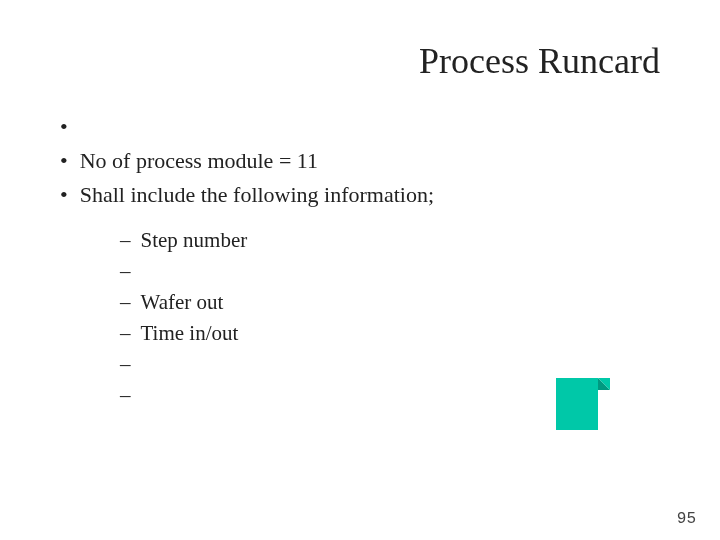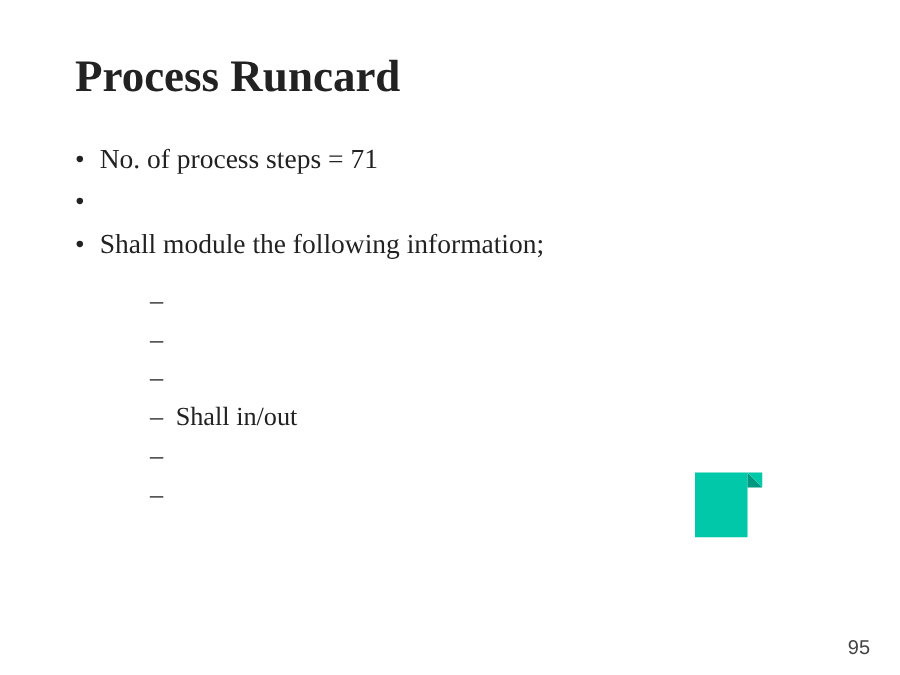--- a/index.html
+++ b/index.html
@@ -19,23 +19,23 @@
 
     .slide {
       width: 720px;
       height: 540px;
       background: #ffffff;
       position: relative;
       padding: 30px 60px 30px 60px;
     }
 
     .title {
-      text-align: left;
+      text-align: right;
       font-size: 36px;
-      font-weight: bold;
+      font-weight: normal;
       color: #222222;
       margin-bottom: 32px;
       margin-top: 10px;
       font-family: Georgia, 'Times New Roman', serif;
     }
 
     .bullet-list {
       list-style: none;
       margin-bottom: 20px;
     }
@@ -82,57 +82,59 @@
       width: 54px;
       height: 64px;
     }
 
     .page-number {
       position: absolute;
       bottom: 12px;
       right: 24px;
       font-size: 16px;
       color: #444444;
-      font-family: Liberation Sans, sans-serif;
+      font-family: Liberation Mono, monospace;
     }
   </style>
 </head>
 <body>
 
 <div class="slide">
 
   <h1 class="title">Process Runcard</h1>
 
   <ul class="bullet-list">
     <li>
       <span class="bullet">•</span>
-      <span>No. of process steps = 71</span>
     </li>
     <li>
       <span class="bullet">•</span>
+      <span>No of process module = 11</span>
     </li>
     <li>
       <span class="bullet">•</span>
-      <span>Shall module the following information;</span>
+      <span>Shall include the following information;</span>
     </li>
   </ul>
 
   <ul class="sub-list">
     <li>
       <span class="dash">–</span>
+      <span>Step number</span>
     </li>
     <li>
       <span class="dash">–</span>
     </li>
     <li>
       <span class="dash">–</span>
+      <span>Wafer out</span>
     </li>
     <li>
       <span class="dash">–</span>
-      <span>Shall in/out</span>
+      <span>Time in/out</span>
     </li>
     <li>
       <span class="dash">–</span>
     </li>
     <li>
       <span class="dash">–</span>
     </li>
   </ul>
 
   <div class="doc-icon">

